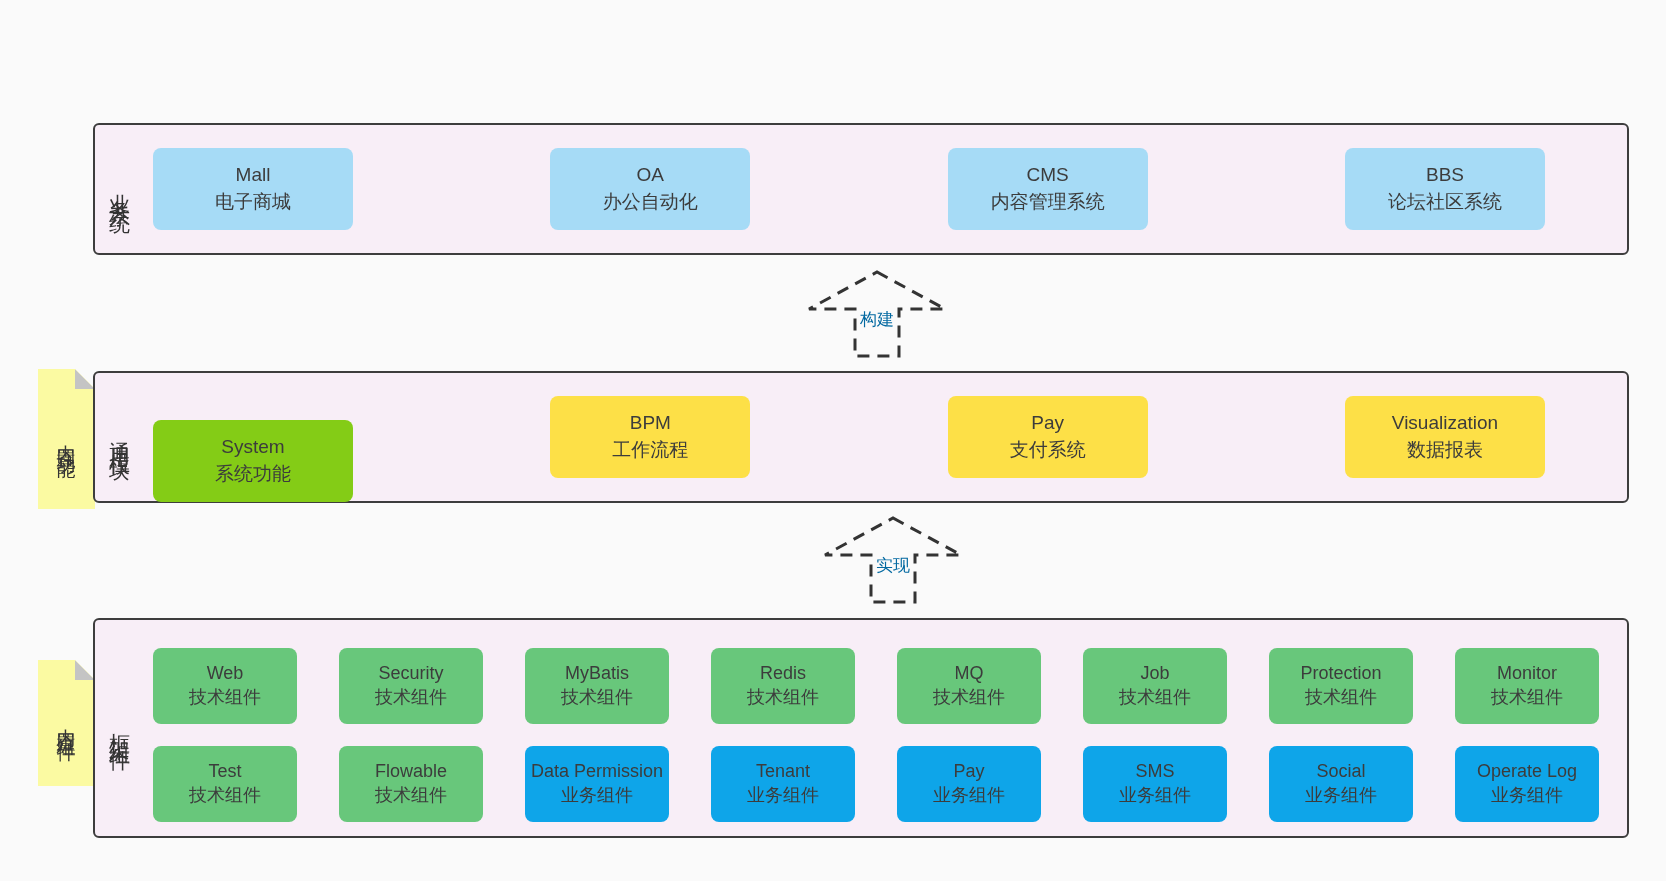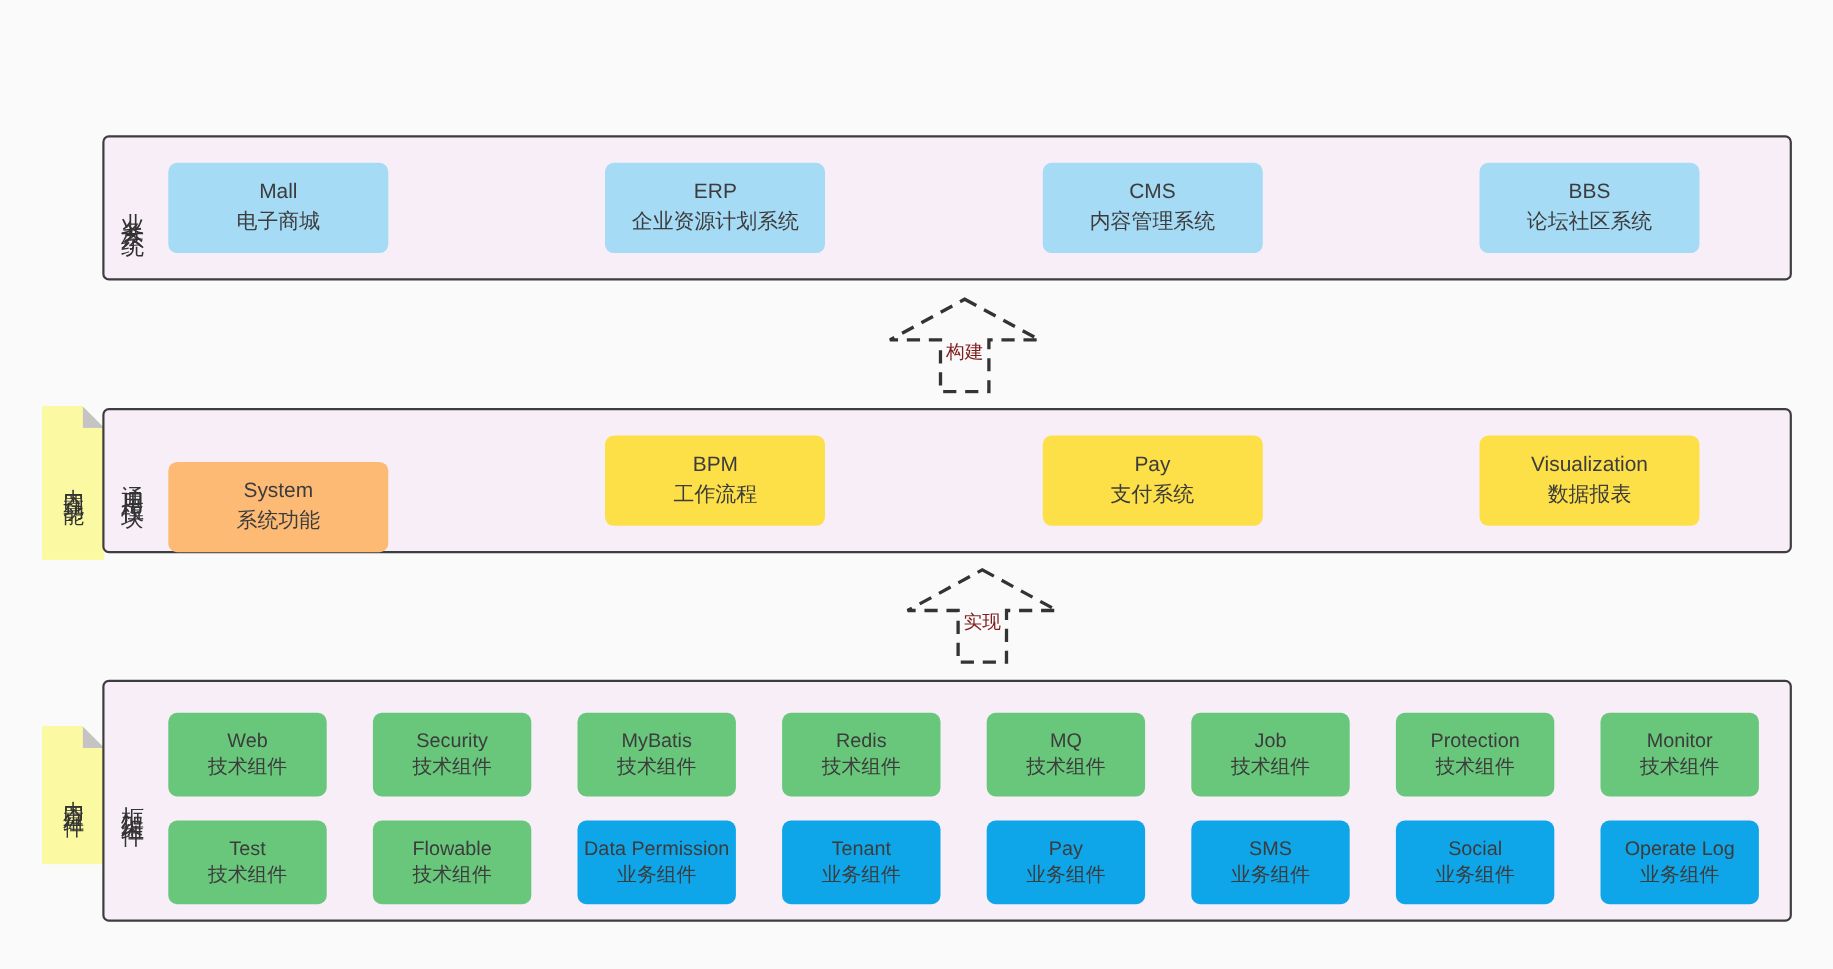--- a/index.html
+++ b/index.html
@@ -36,21 +36,21 @@
     box-sizing:border-box;
   }
   .cards .card{width:200px;height:82px;font-size:19px;line-height:1.42;}
   .grid{
     flex:1;display:grid;grid-template-columns:repeat(8,144px);
     justify-content:space-between;align-content:center;row-gap:22px;
     padding:13px 28px 0 8px;
   }
   .grid .card{width:144px;height:76px;font-size:18px;line-height:1.28;padding:2px;}
   .blue{background:#a6dbf6;}
-  .red{background:#fdba74;margin-top:47px;}
+  .red{background:#84cc16;margin-top:47px;}
   .pink{background:#fde047;}
   .green{background:#68c77b;}
   .light-green{background:#0ea5e9;}
   .card-name,.card-sub{display:block;}
   
   .sticky{
     position:absolute;left:38px;width:57px;background:#fbfaa2;z-index:0;
     display:flex;align-items:center;justify-content:center;
     clip-path:polygon(0 0,calc(100% - 20px) 0,100% 20px,100% 100%,0 100%);
   }
@@ -61,38 +61,38 @@
   #sticky-modules{top:369px;height:140px;}
   #sticky-components{top:660px;height:126px;}
   .sticky .v-text{font-size:19px;letter-spacing:5px;}
   
   .arrow{position:absolute;width:140px;height:88px;z-index:1;}
   #arrow-build{left:807px;top:270px;}
   #arrow-implement{left:823px;top:516px;}
   .arrow svg{position:absolute;inset:0;}
   .arrow-label{
     position:absolute;left:50%;top:38px;transform:translateX(-50%);
-    background:#fafafa;padding:0 3px;font-size:17px;color:#7f1d1d;white-space:nowrap;
+    background:#fafafa;padding:0 3px;font-size:17px;color:#0369a1;white-space:nowrap;
   }
 </style>
 </head>
 <body>
 
 <div class="band" id="band-business">
   <div class="band-label">
     <span class="v-text">业务系统</span>
   </div>
   <div class="cards">
     <div class="card blue">
       <span class="card-name">Mall</span>
       <span class="card-sub">电子商城</span>
     </div>
     <div class="card blue">
-      <span class="card-name">ERP</span>
-      <span class="card-sub">企业资源计划系统</span>
+      <span class="card-name">OA</span>
+      <span class="card-sub">办公自动化</span>
     </div>
     <div class="card blue">
       <span class="card-name">CMS</span>
       <span class="card-sub">内容管理系统</span>
     </div>
     <div class="card blue">
       <span class="card-name">BBS</span>
       <span class="card-sub">论坛社区系统</span>
     </div>
   </div>

